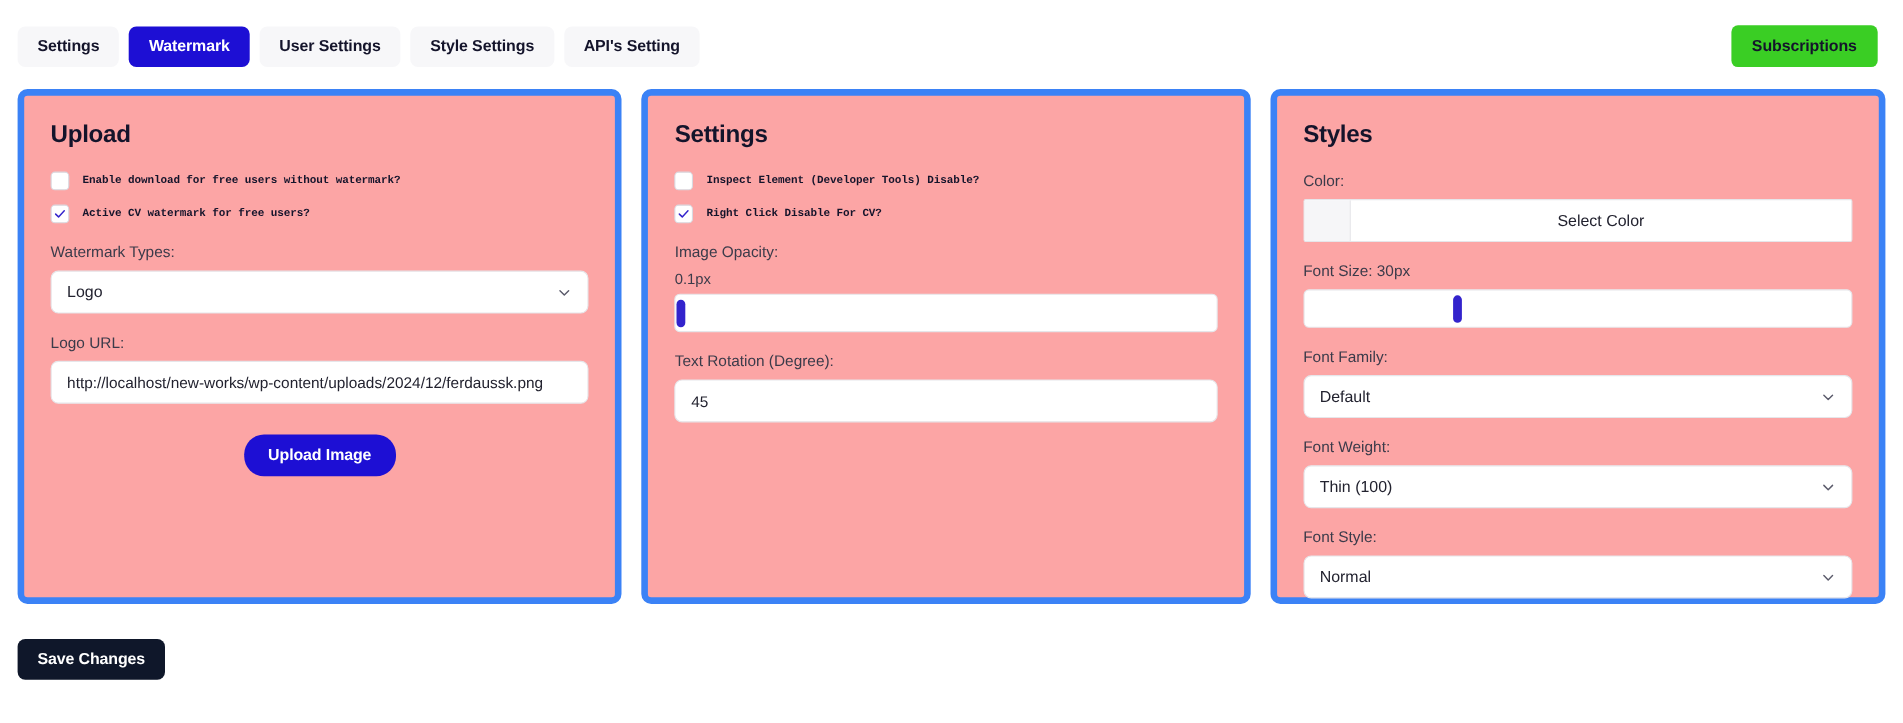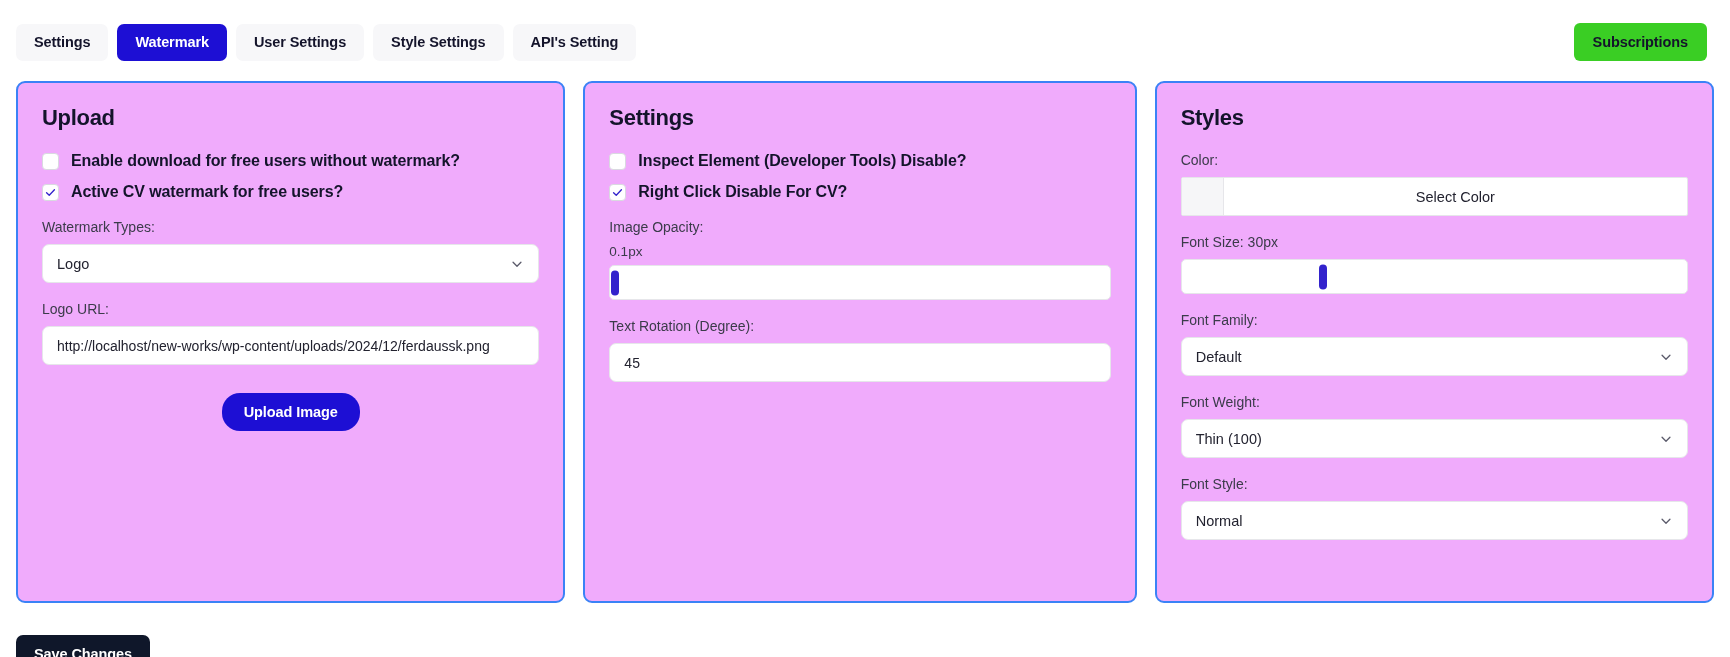--- a/index.html
+++ b/index.html
@@ -57,25 +57,25 @@
   }
 
   
   .panels {
     display: flex;
     gap: 18px;
     padding: 13px 16px 0 16px;
     align-items: stretch;
   }
   .panel {
-    background: #f0abfc;
-    border: 2px solid #3b82f6;
+    background: #fca5a5;
+    border: 6px solid #3b82f6;
     border-radius: 9px;
     padding: 22px 24px 26px 24px;
-    height: 522px;
+    height: 468px;
   }
   .panel.upload   { width: 552px; }
   .panel.settings { width: 556px; }
   .panel.styles   { width: 562px; }
 
   .panel-title {
     font-size: 22px;
     font-weight: 700;
     letter-spacing: -0.3px;
     margin: 0 0 21px 0;
@@ -96,25 +96,26 @@
     border-radius: 4px;
     background: #ffffff;
     display: flex;
     align-items: center;
     justify-content: center;
     cursor: pointer;
   }
   .chk svg { display: none; }
   .chk.checked svg { display: block; }
   .chk-label {
-    font-size: 16px;
+    font-size: 10px;
     font-weight: 700;
     color: #14142b;
     letter-spacing: -0.1px;
     cursor: pointer;
+    font-family: Liberation Mono, monospace;
   }
 
   
   .field { margin-top: 18px; }
   .field-label {
     font-size: 14px;
     color: #3b3b4a;
     margin-bottom: 9px;
     display: block;
   }

